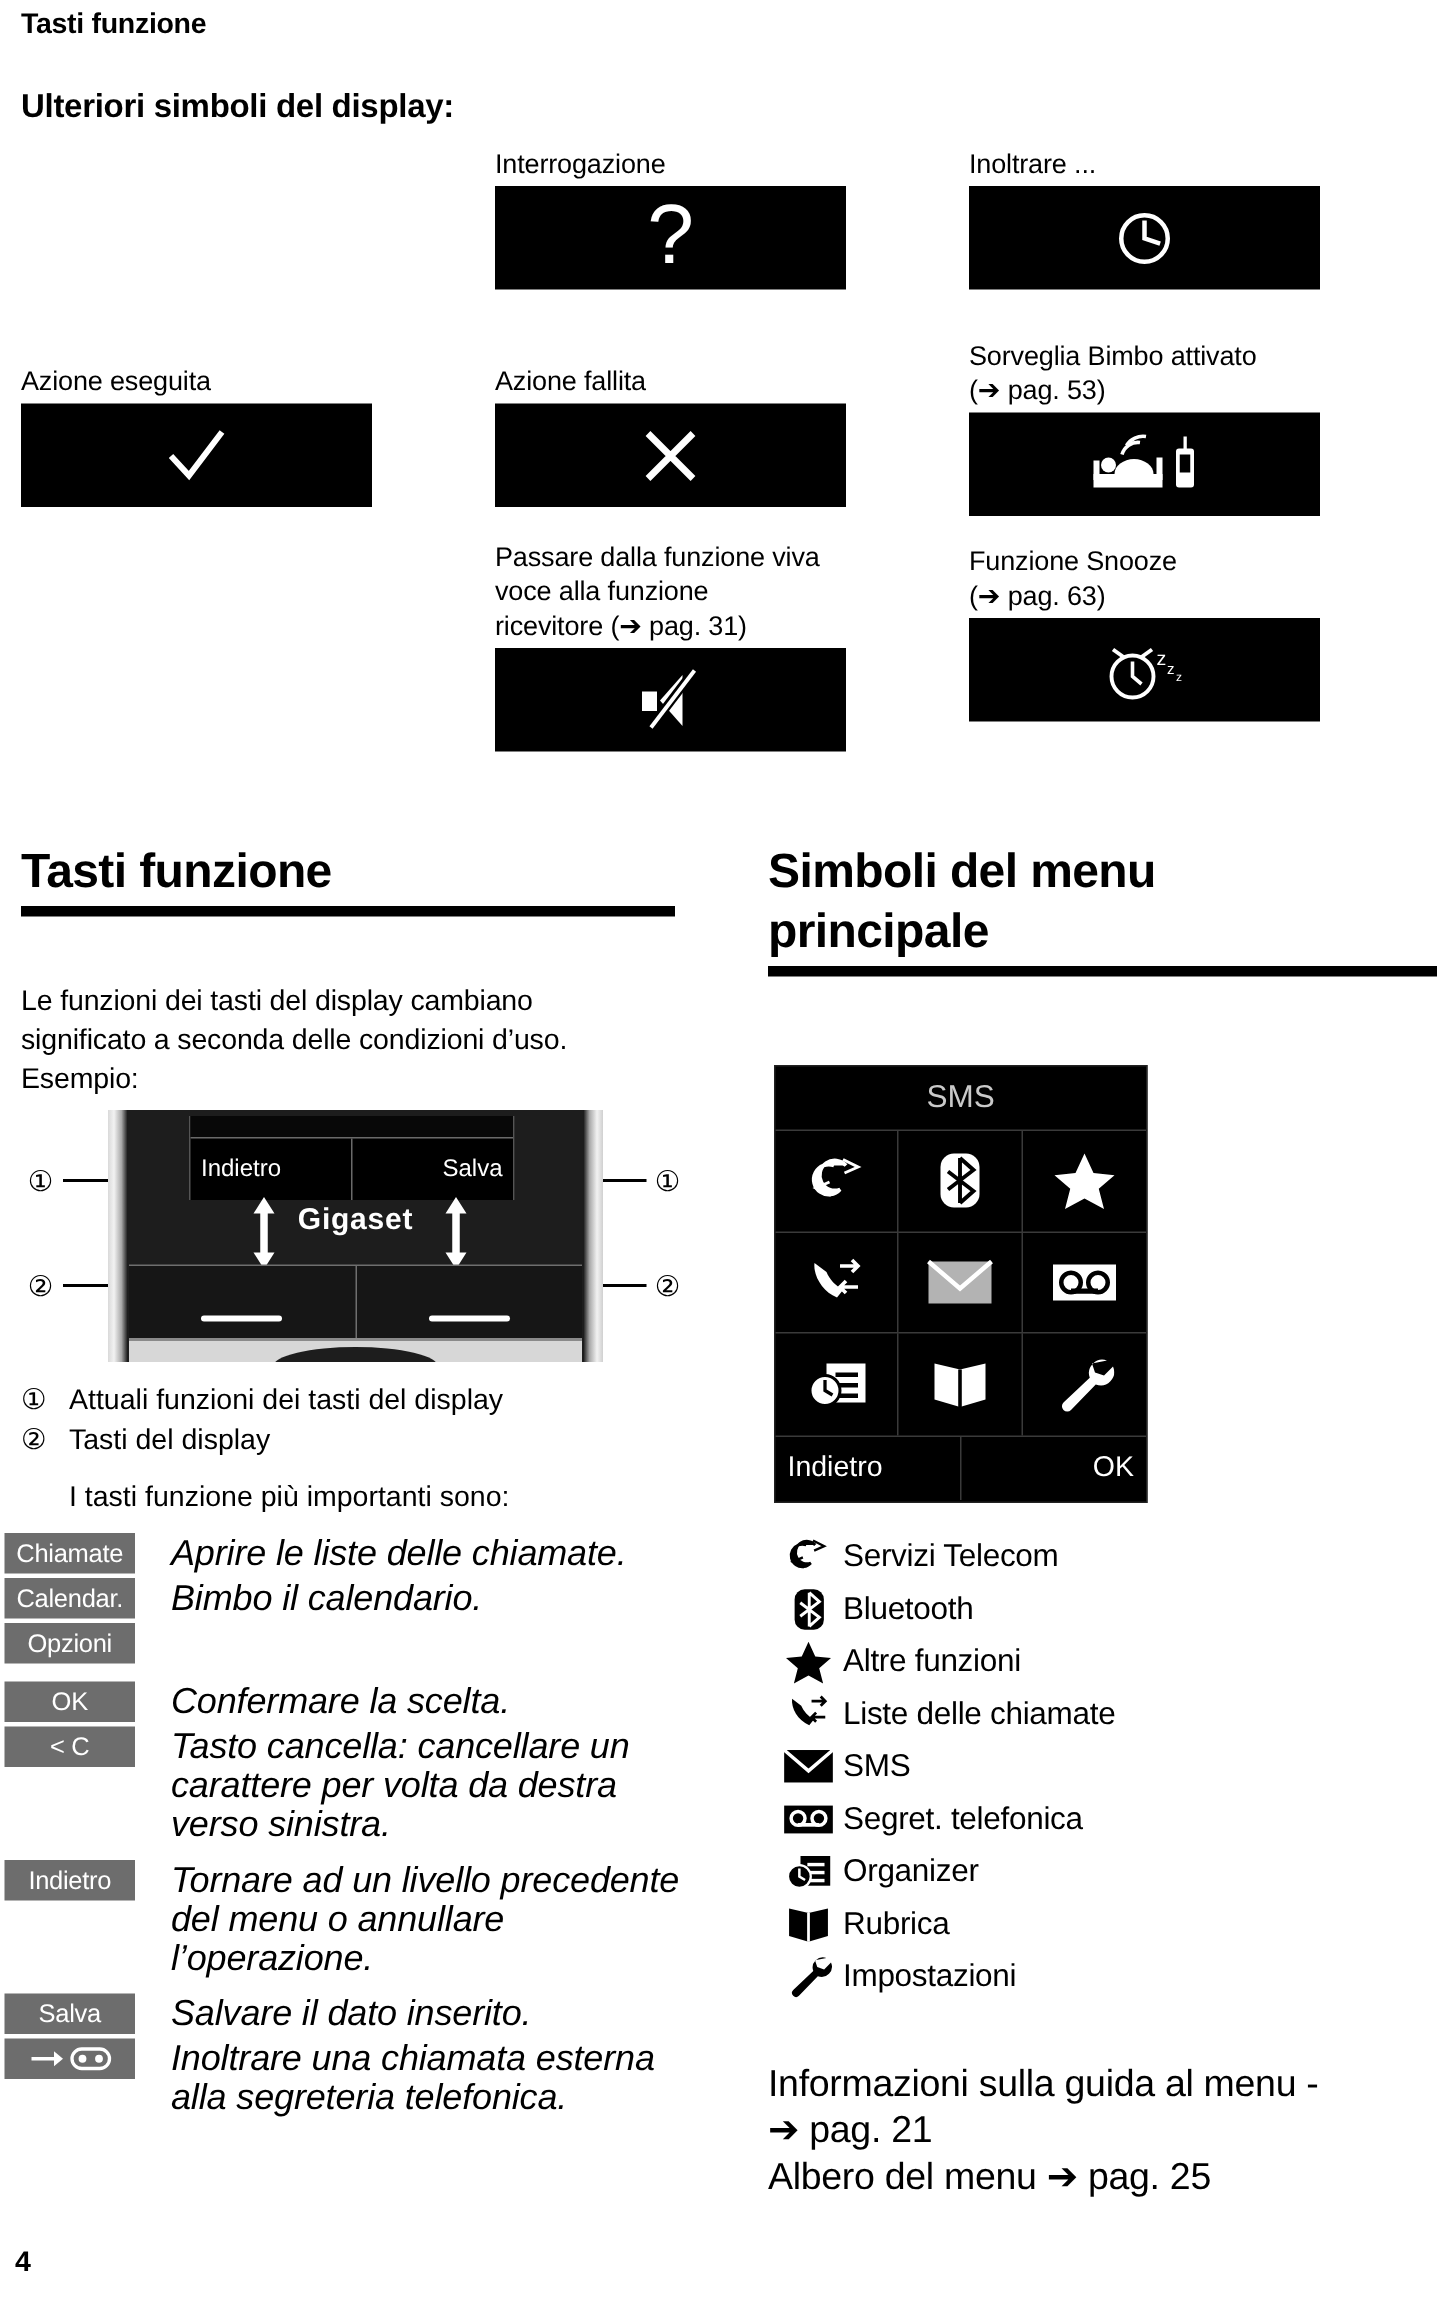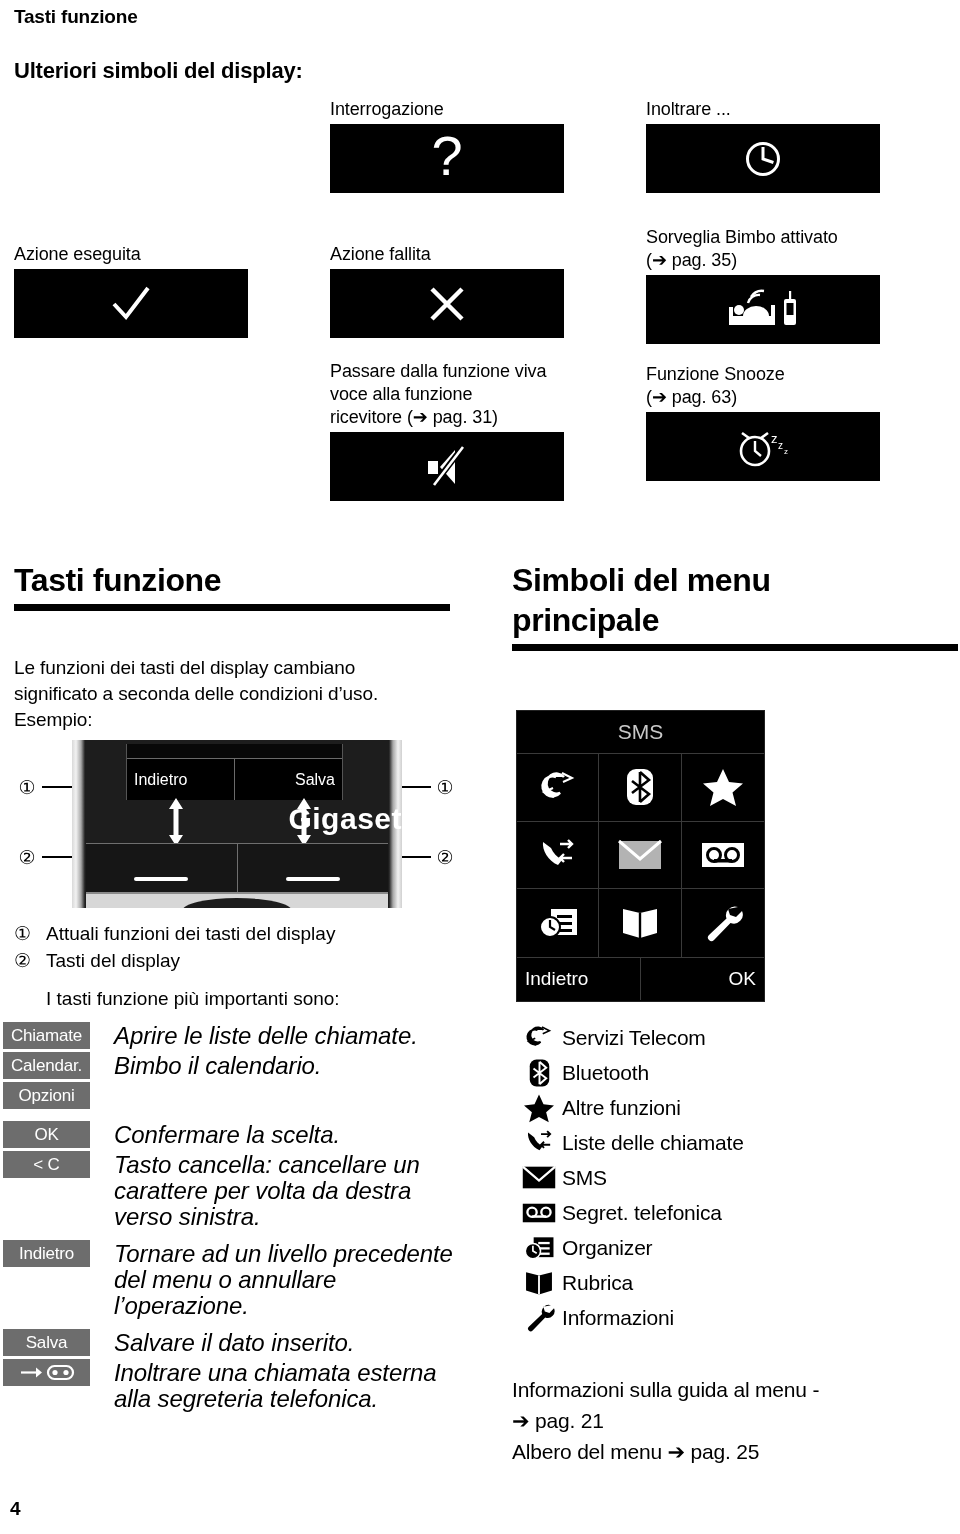--- a/index.html
+++ b/index.html
@@ -175,23 +175,23 @@
     align-items: center;
     padding: 0 7px;
   }
   .hs-soft.left { justify-content: flex-start; border-right: 1px solid #6a6a6a; }
   .hs-soft.right { justify-content: flex-end; }
 
   .hs-brand {
     position: absolute;
     left: 0; right: 0;
     top: 62px;
-    text-align: right;
+    text-align: center;
     color: #fff;
-    font-size: 30px;
+    font-size: 20px;
     font-weight: bold;
     letter-spacing: 0.5px;
   }
   .hs-keyrow {
     position: absolute;
     left: 14px; right: 14px;
     top: 103px;
     height: 48px;
     display: flex;
     border-top: 1px solid #6f6f6f;
@@ -373,21 +373,21 @@
   .lg-label {
     font-size: 21px;
     letter-spacing: -0.2px;
   }
 
   #menu-refs {
     position: absolute;
     left: 512px;
     top: 1374px;
     width: 446px;
-    font-size: 21px;
+    font-size: 25px;
     line-height: 31px;
     letter-spacing: -0.2px;
     white-space: pre-line;
   }
 </style>
 </head>
 <body>
 
 <div class="page">
 
@@ -428,21 +428,21 @@
       <div class="sym-cap">Azione fallita</div>
       <div class="sym-box">
         <svg class="sym-glyph" width="40" height="40" viewBox="0 0 40 40">
           <path d="M5 5 L35 35 M35 5 L5 35" fill="none" stroke="#fff" stroke-width="4.5"></path>
         </svg>
       </div>
     </div>
 
     <div class="sym-cell" style="left:646px; top:128px;">
       <div class="sym-cap">Sorveglia Bimbo attivato
-(➔ pag. 35)</div>
+(➔ pag. 53)</div>
       <div class="sym-box">
         <svg class="sym-glyph" width="74" height="42" viewBox="0 0 74 42">
 
           <rect x="3" y="27" width="46" height="9" fill="#fff"></rect>
           <rect x="3" y="18" width="4" height="13" fill="#fff"></rect>
           <rect x="45" y="16" width="4" height="15" fill="#fff"></rect>
           <path d="M17 27 a13 10 0 0 1 26 0 z" fill="#fff"></path>
           <circle cx="13" cy="21" r="5" fill="#fff"></circle>
 
           <path d="M22 14 a11 11 0 0 1 12 -8" fill="none" stroke="#fff" stroke-width="2.4"></path>
@@ -780,21 +780,21 @@
       </div>
       <div class="lg-label">Rubrica</div>
     </div>
 
     <div class="lg-row">
       <div class="lg-ico">
         <svg width="31" height="29" viewBox="0 0 40 38">
           <path d="M35 3 a9 9 0 0 0 -11.5 11.5 L6 31 a3.5 3.5 0 0 0 5 5 L27.5 19 A9 9 0 0 0 39 7 L33 13 L27 11 L25 5 Z" fill="#000"></path>
         </svg>
       </div>
-      <div class="lg-label">Informazioni</div>
+      <div class="lg-label">Impostazioni</div>
     </div>
 
   </div>
 
   <div id="menu-refs">Informazioni sulla guida al menu -
 ➔  pag. 21
 Albero del menu ➔  pag. 25</div>
 
 </div>
 

